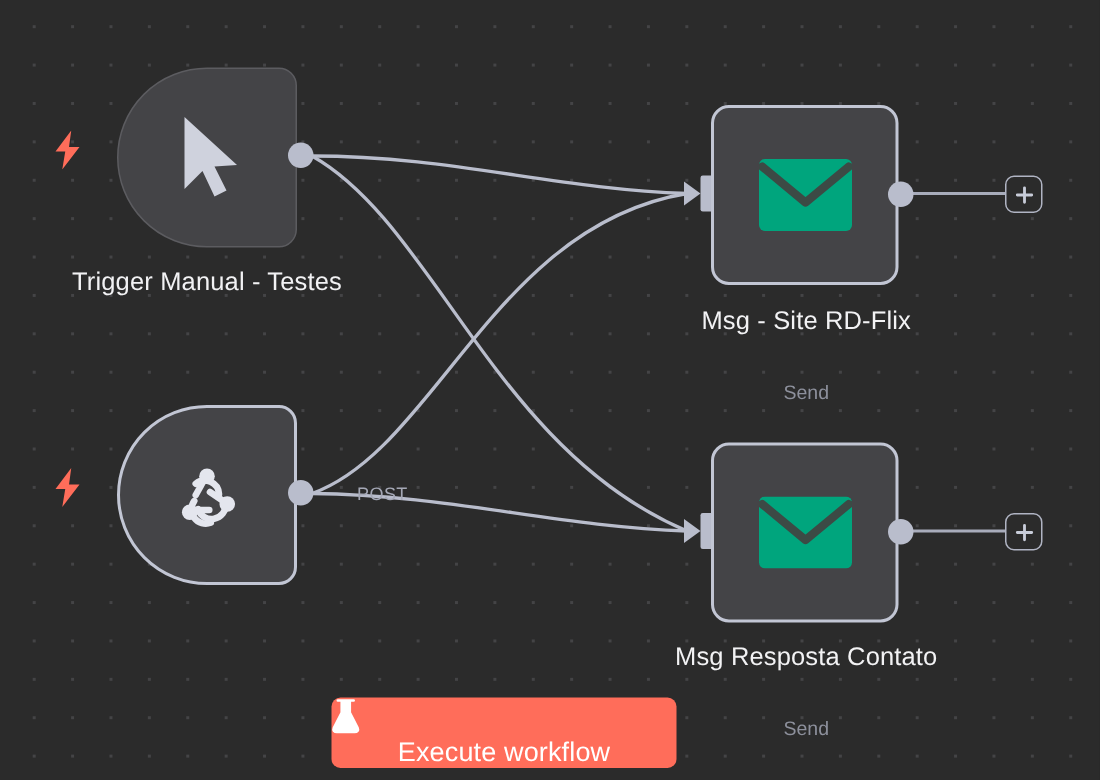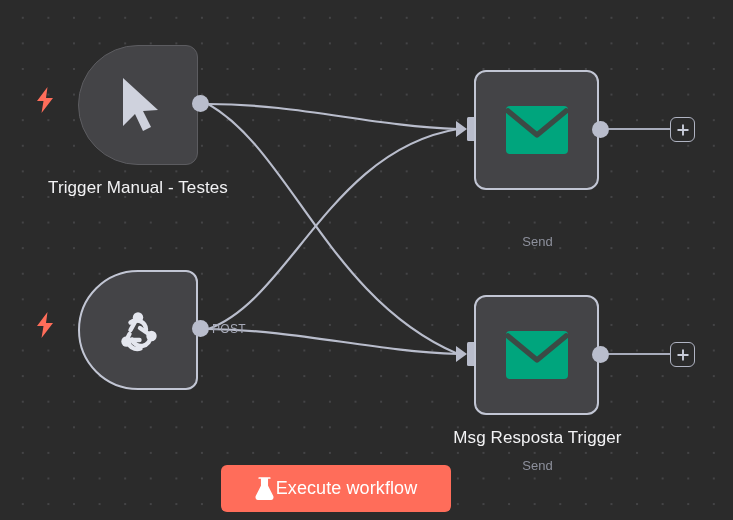--- a/index.html
+++ b/index.html
@@ -78,20 +78,21 @@
     letter-spacing: .1px;
     white-space: nowrap;
   }
   .node-sublabel {
     position: absolute;
     text-align: center;
     color: #8d909c;
     font-size: 13px;
     line-height: 17px;
     white-space: nowrap;
+    margin-top: 20px;
   }
 
   
   .port-out {
     position: absolute;
     width: 17px; height: 17px;
     border-radius: 50%;
     background: #b9bdcc;
   }
   .port-in {
@@ -107,20 +108,21 @@
     border-bottom: 8px solid transparent;
     border-left: 11px solid #b9bdcc;
   }
 
   .port-label {
     position: absolute;
     color: #a5a8b6;
     font-size: 12px;
     letter-spacing: .3px;
     white-space: nowrap;
+    margin-left: 26px;
   }
 
   
   .plus-btn {
     position: absolute;
     width: 25px; height: 25px;
     border: 1.8px solid #b0b4c3;
     border-radius: 6px;
     background: #2b2b2b;
     display: flex;
@@ -144,24 +146,24 @@
   .execute-btn {
     position: absolute;
     left: 221px;
     top: 465px;
     width: 230px;
     height: 47px;
     background: #ff6d5a;
     border: none;
     border-radius: 6px;
     display: flex;
-    align-items: center;
     justify-content: center;
     gap: 2px;
     cursor: pointer;
+    flex-direction: column;
   }
   .execute-btn .btn-label {
     color: #ffffff;
     font-size: 18px;
     letter-spacing: .1px;
     white-space: nowrap;
   }
   .flask-icon { width: 19px; height: 23px; display: block; }
 </style>
 </head>
@@ -239,20 +241,21 @@
     </span>
   </div>
   <div class="port-out" style="left:592px; top:121px;"></div>
 
   <div class="plus-btn" style="left:670px; top:117px;">
     <svg viewBox="0 0 14 14" width="14" height="14">
       <path d="M7 2.2 L7 11.8 M2.2 7 L11.8 7" stroke="#c8ccd9" stroke-width="1.9" stroke-linecap="round"></path>
     </svg>
   </div>
 
+  <div class="node-label" style="left:410px; top:201px; width:255px;">Msg - Site RD-Flix</div>
   <div class="node-sublabel" style="left:410px; top:233px; width:255px;">Send</div>
 
   <div class="port-in-arrow" style="left:456px; top:346px;"></div>
   <div class="port-in" style="left:467px; top:342px;"></div>
 
   <div class="node node-action" style="left:474px; top:295px;">
     <span>
       <svg class="icon-envelope" viewBox="0 0 62 48">
         <rect x="0" y="0" width="62" height="48" rx="4" fill="#00a57d"></rect>
         <path d="M2 5 L31 29 L60 5" fill="none" stroke="#3c4a45" stroke-width="5.5" stroke-linejoin="round" stroke-linecap="round"></path>
@@ -260,21 +263,21 @@
     </span>
   </div>
   <div class="port-out" style="left:592px; top:346px;"></div>
 
   <div class="plus-btn" style="left:670px; top:342px;">
     <svg viewBox="0 0 14 14" width="14" height="14">
       <path d="M7 2.2 L7 11.8 M2.2 7 L11.8 7" stroke="#c8ccd9" stroke-width="1.9" stroke-linecap="round"></path>
     </svg>
   </div>
 
-  <div class="node-label" style="left:410px; top:425px; width:255px;">Msg Resposta Trigger</div>
+  <div class="node-label" style="left:410px; top:425px; width:255px;">Msg Resposta Contato</div>
   <div class="node-sublabel" style="left:410px; top:457px; width:255px;">Send</div>
 
   <button class="execute-btn">
     <span>
       <svg class="flask-icon" viewBox="0 0 19 23">
         <path d="M4.2 1 L14.8 1 M6.8 1 L6.8 9 L1.6 19.2
                  C0.8 21, 1.9 22.2, 3.6 22.2 L15.4 22.2
                  C17.1 22.2, 18.2 21, 17.4 19.2 L12.2 9 L12.2 1" fill="#ffffff" stroke="#ffffff" stroke-width="1.7" stroke-linecap="round" stroke-linejoin="round"></path>
       </svg>
     </span>

